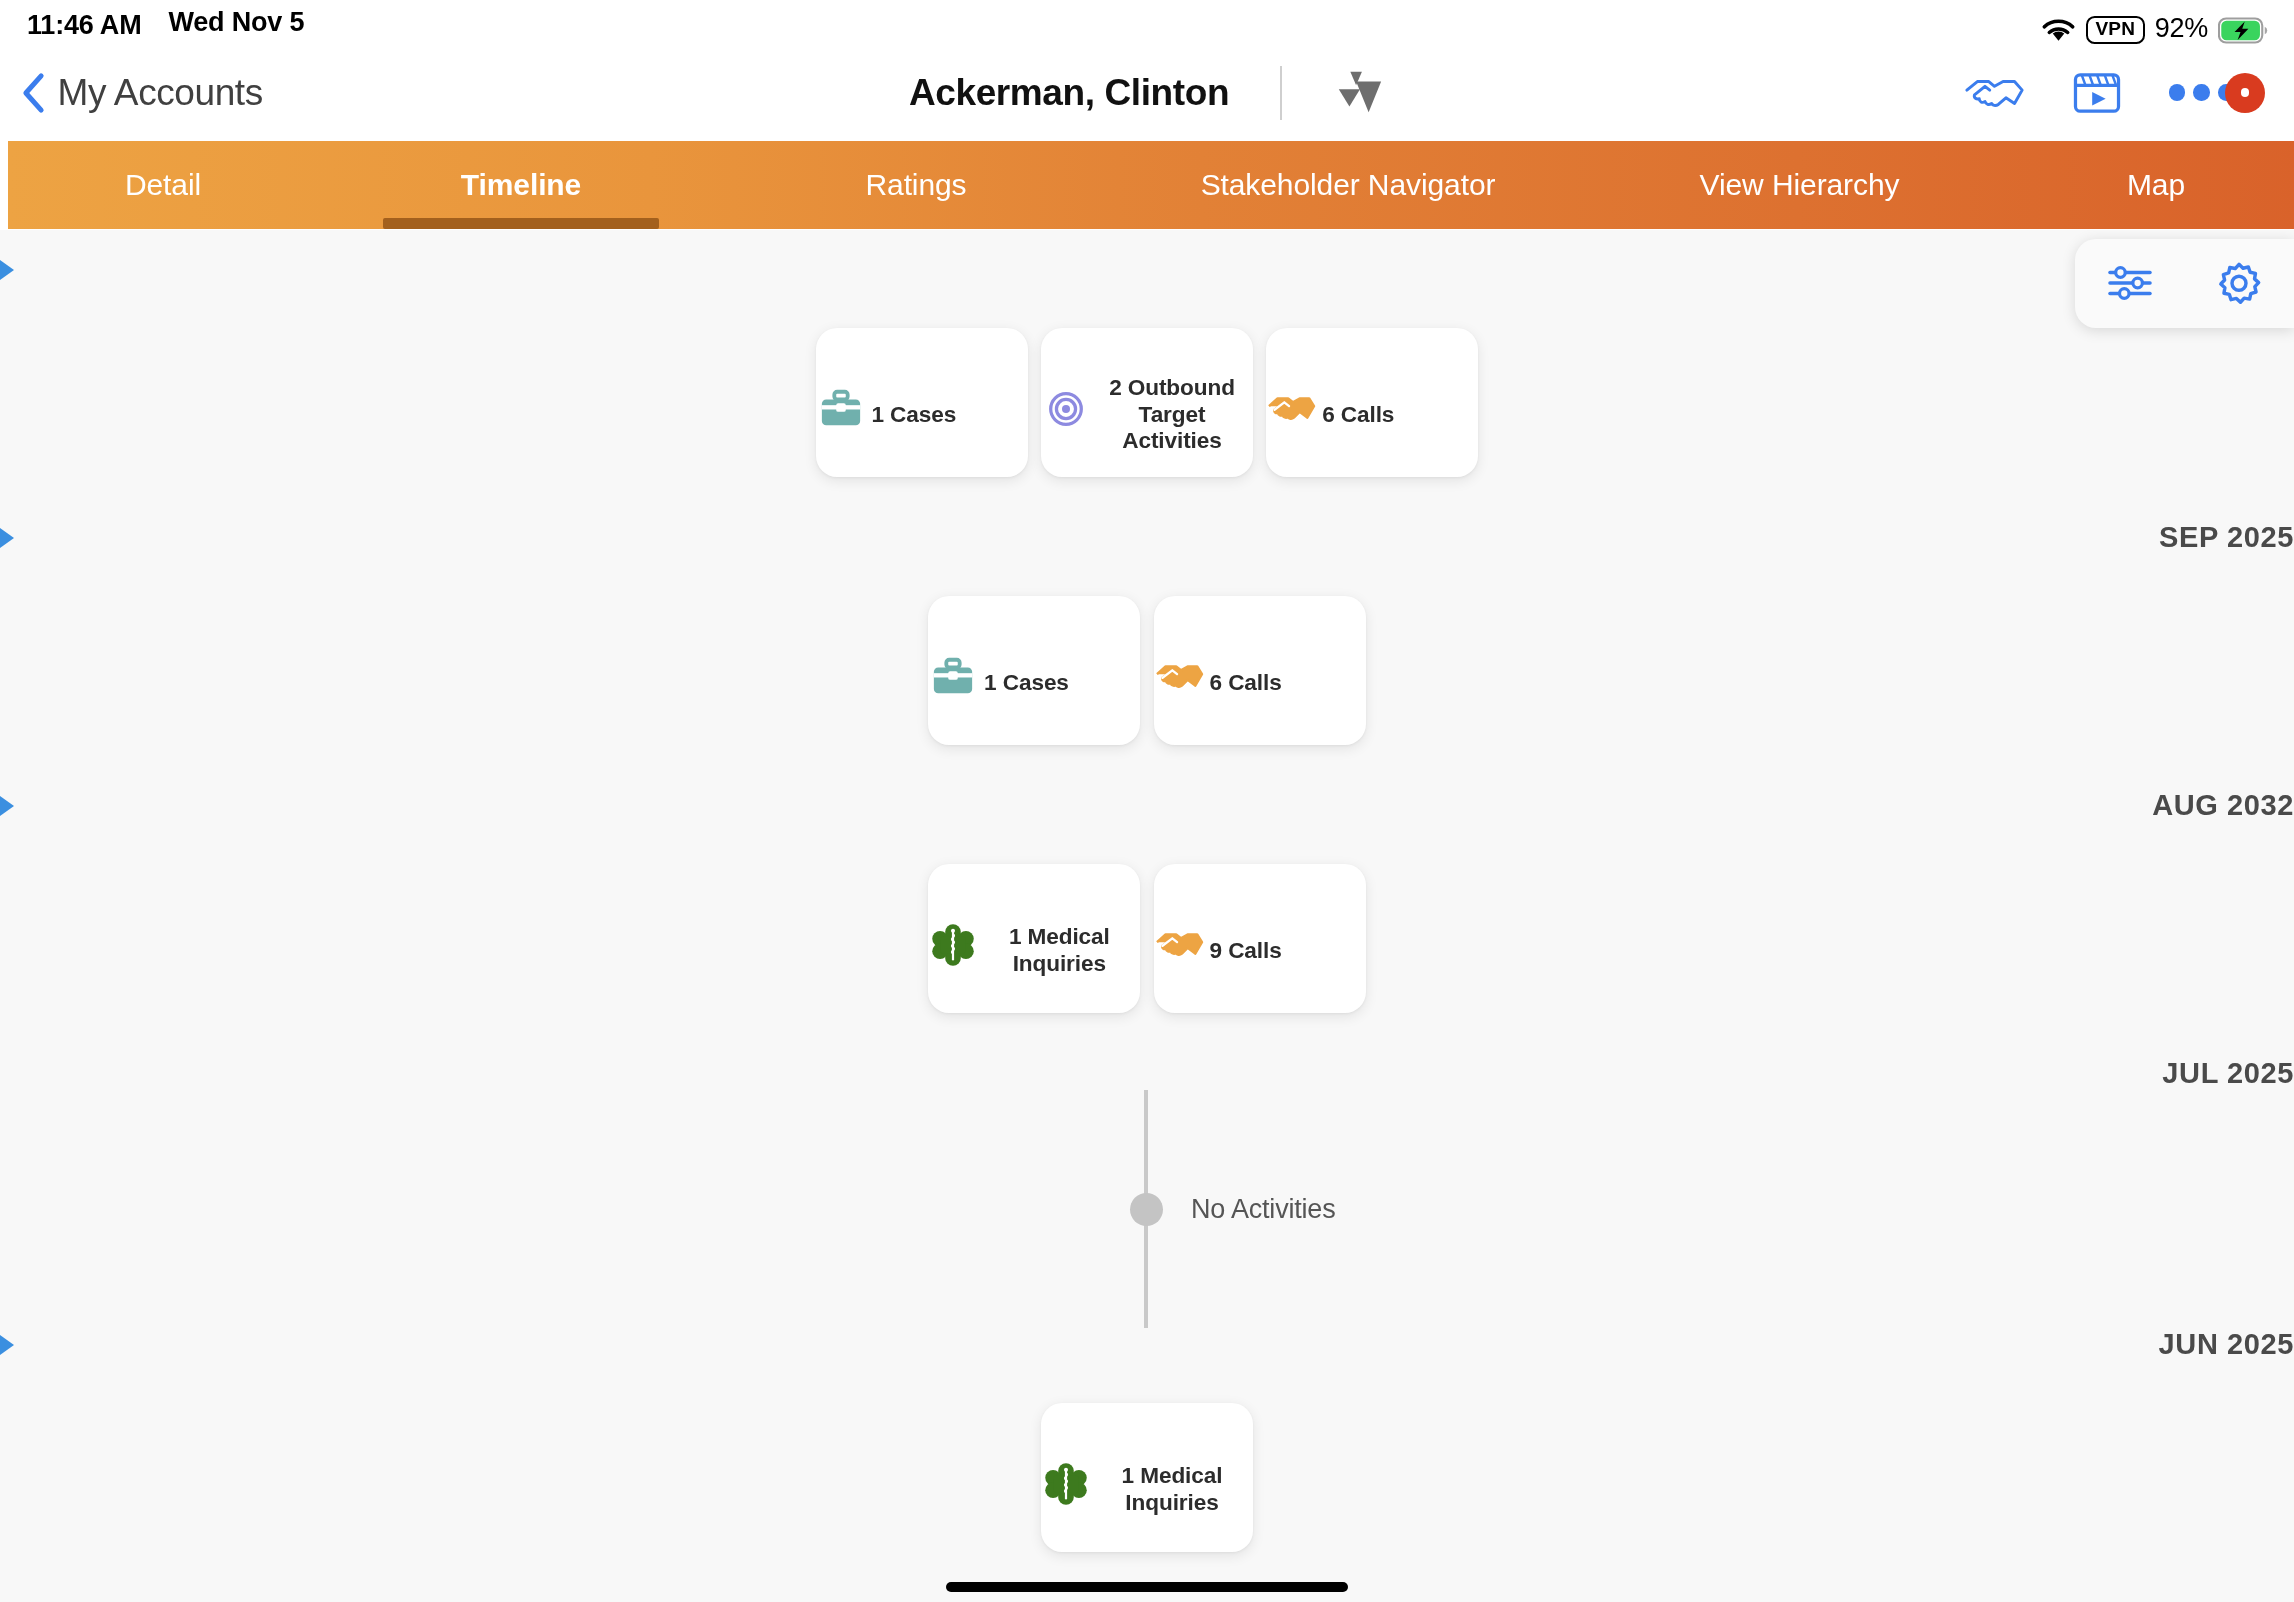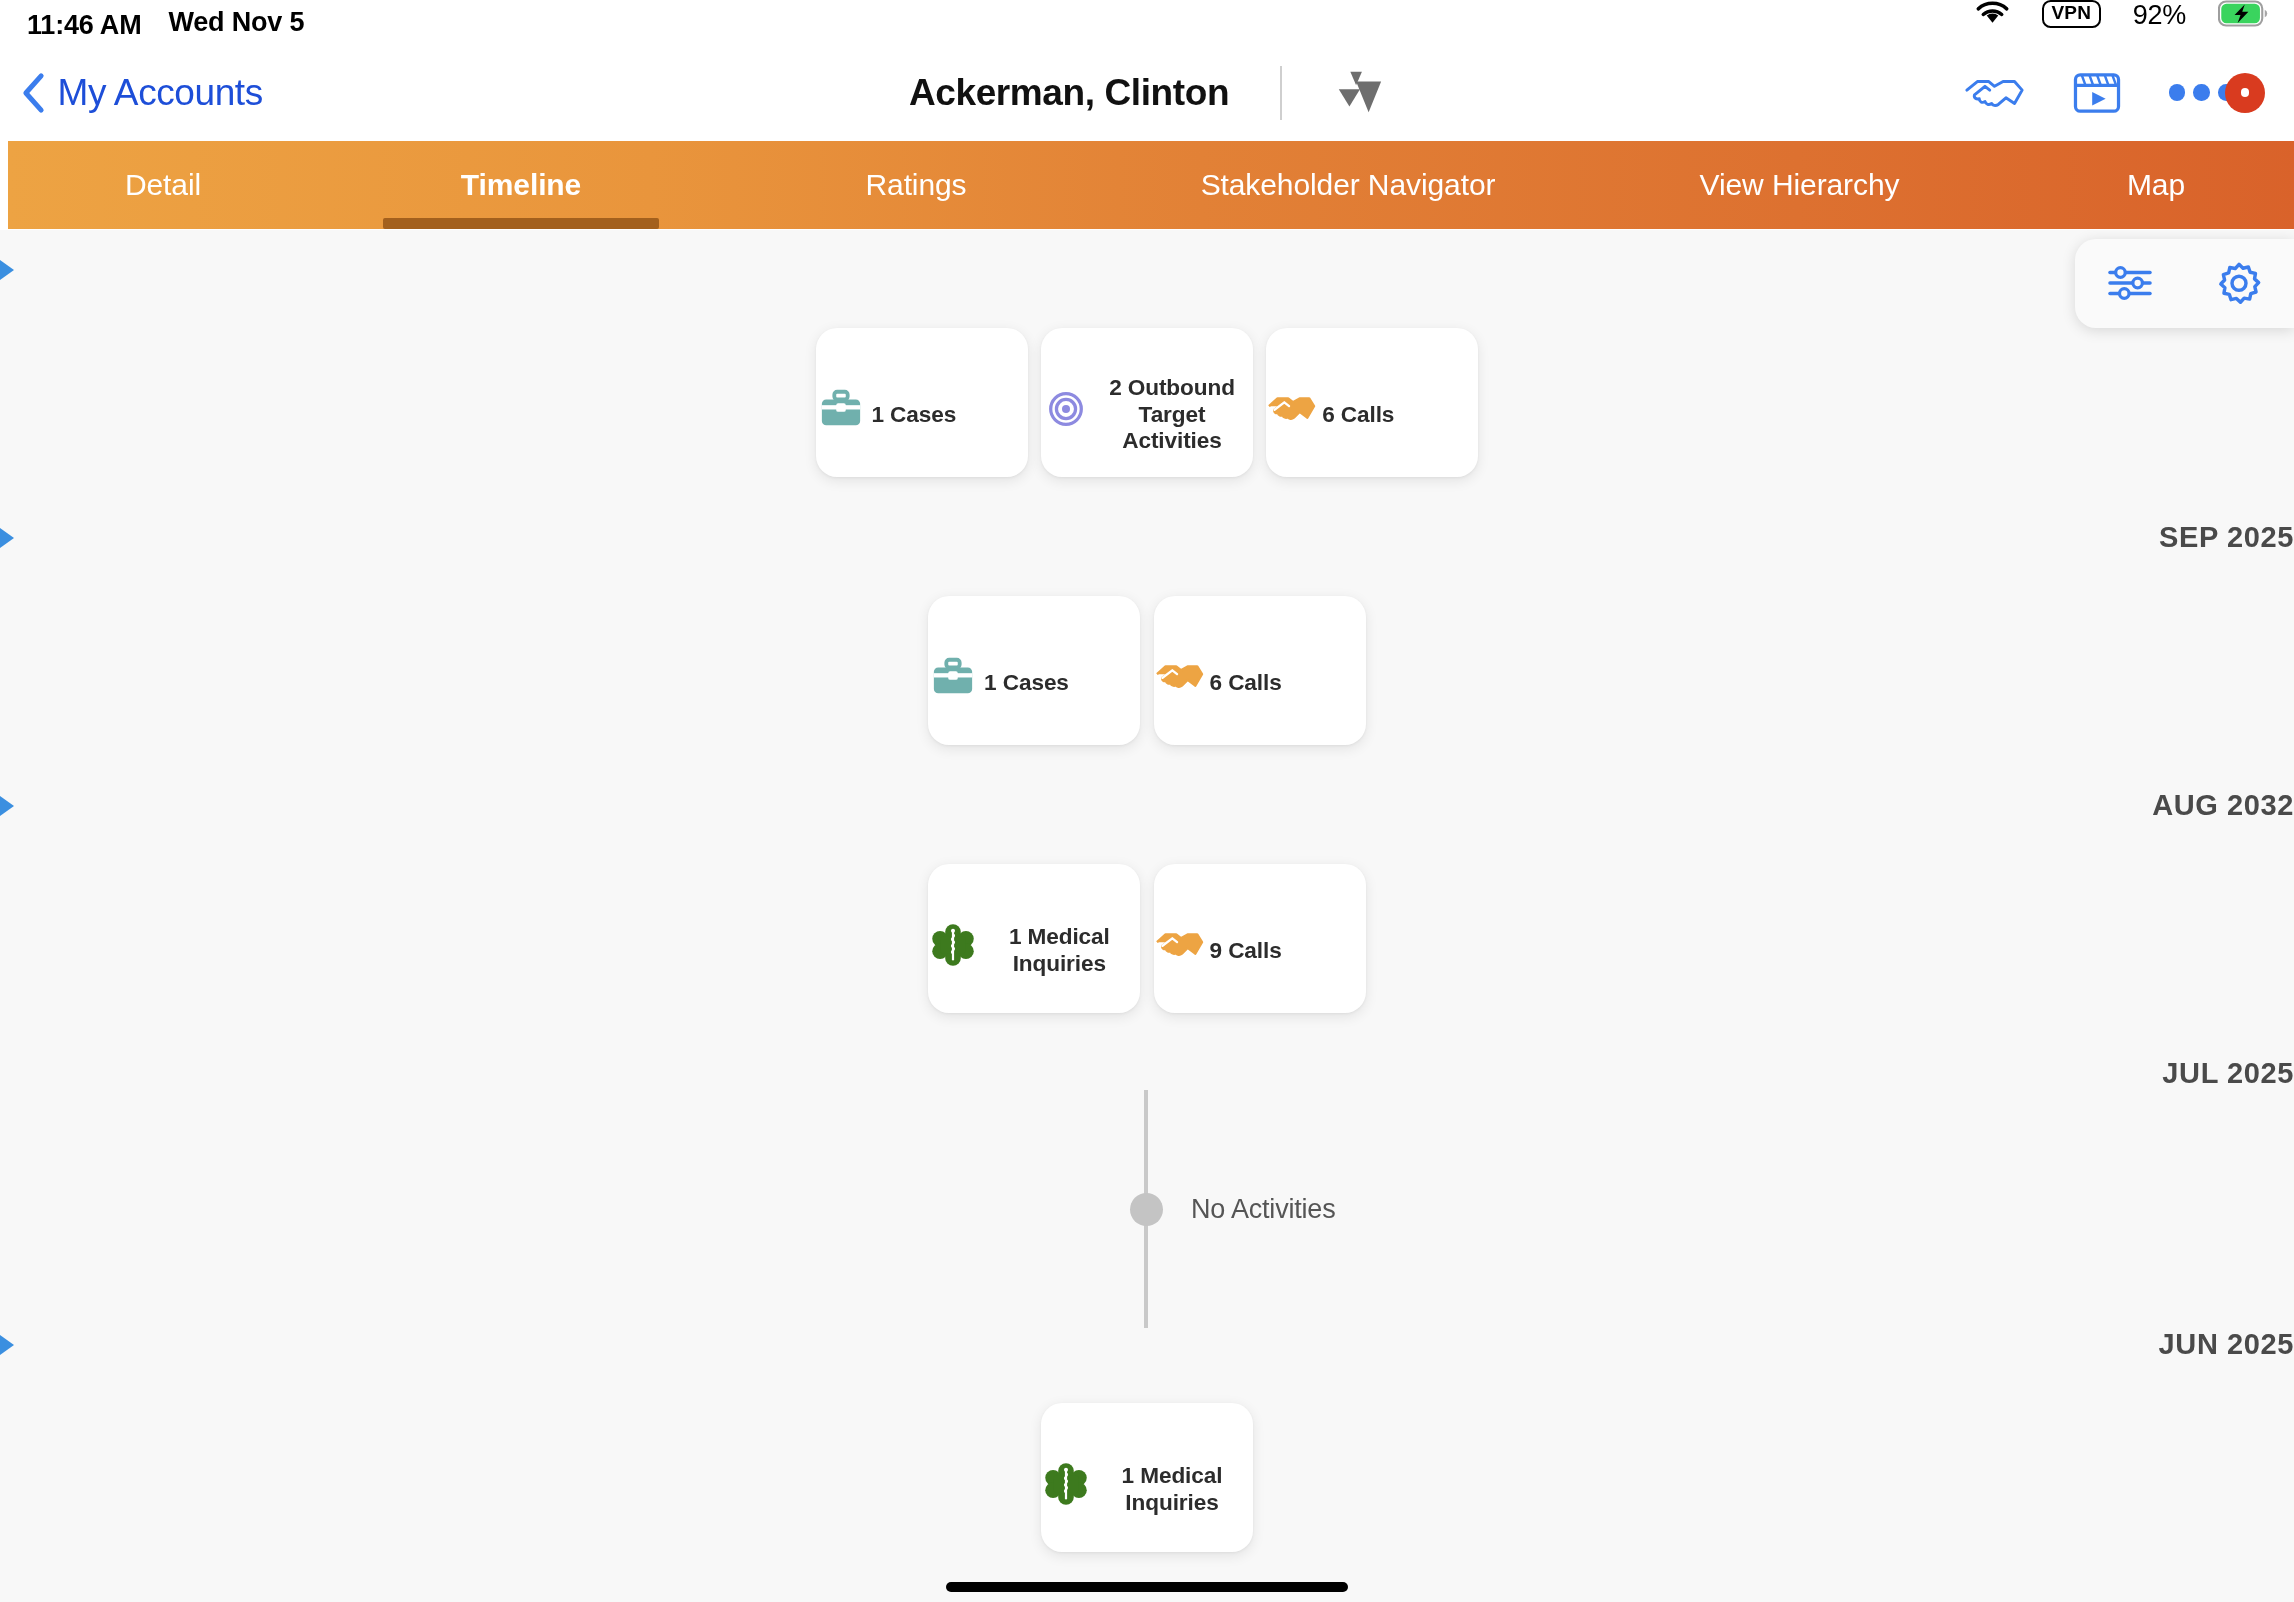--- a/index.html
+++ b/index.html
@@ -21,21 +21,21 @@
     z-index: 40;
   }
   .sb-left {
     position: absolute; left: 27px; top: 0; height: 44px;
     display: flex; align-items: center; gap: 27px;
   }
   .sb-time { font-size: 27px; font-weight: 600; color: #000; letter-spacing: -0.2px; margin-top: 6px; }
   .sb-date { font-size: 27px; font-weight: 600; color: #000; letter-spacing: -0.2px; }
   .sb-right {
     position: absolute; right: 25px; top: 0; height: 44px;
-    display: flex; align-items: flex-start; gap: 32px;
+    display: flex; align-items: flex-end; gap: 10px;
   }
   .sb-vpn {
     border: 2.9px solid #000; border-radius: 8.6px;
     padding: 1px 7.7px 1.9px 7.7px;
     font-size: 19px; font-weight: 700; color: #000;
     line-height: 1.1; letter-spacing: 0.2px;
   }
   .sb-pct { font-size: 27px; font-weight: 500; color: #000; letter-spacing: -0.3px; }
   .batt-wrap { position: relative; display: flex; align-items: center; }
 
@@ -45,21 +45,21 @@
     width: 2294px; height: 97px;
     background: #ffffff;
     z-index: 35;
   }
   .nav-back {
     position: absolute; left: 21px; top: 50%; transform: translateY(-50%);
     display: flex; align-items: center; gap: 11.5px;
     cursor: pointer;
   }
   .nav-back-label {
-    font-size: 37px; color: #1d4ed8; font-weight: 400; letter-spacing: -0.4px;
+    font-size: 37px; color: #404040; font-weight: 400; letter-spacing: -0.4px;
   }
   .nav-center {
     position: absolute; left: 50%; top: 50%;
     transform: translate(-50%, -50%);
     display: flex; align-items: center; gap: 16px;
   }
   .nav-title {
     font-size: 37px; font-weight: 600; color: #111; letter-spacing: -0.4px;
     white-space: nowrap;
   }

